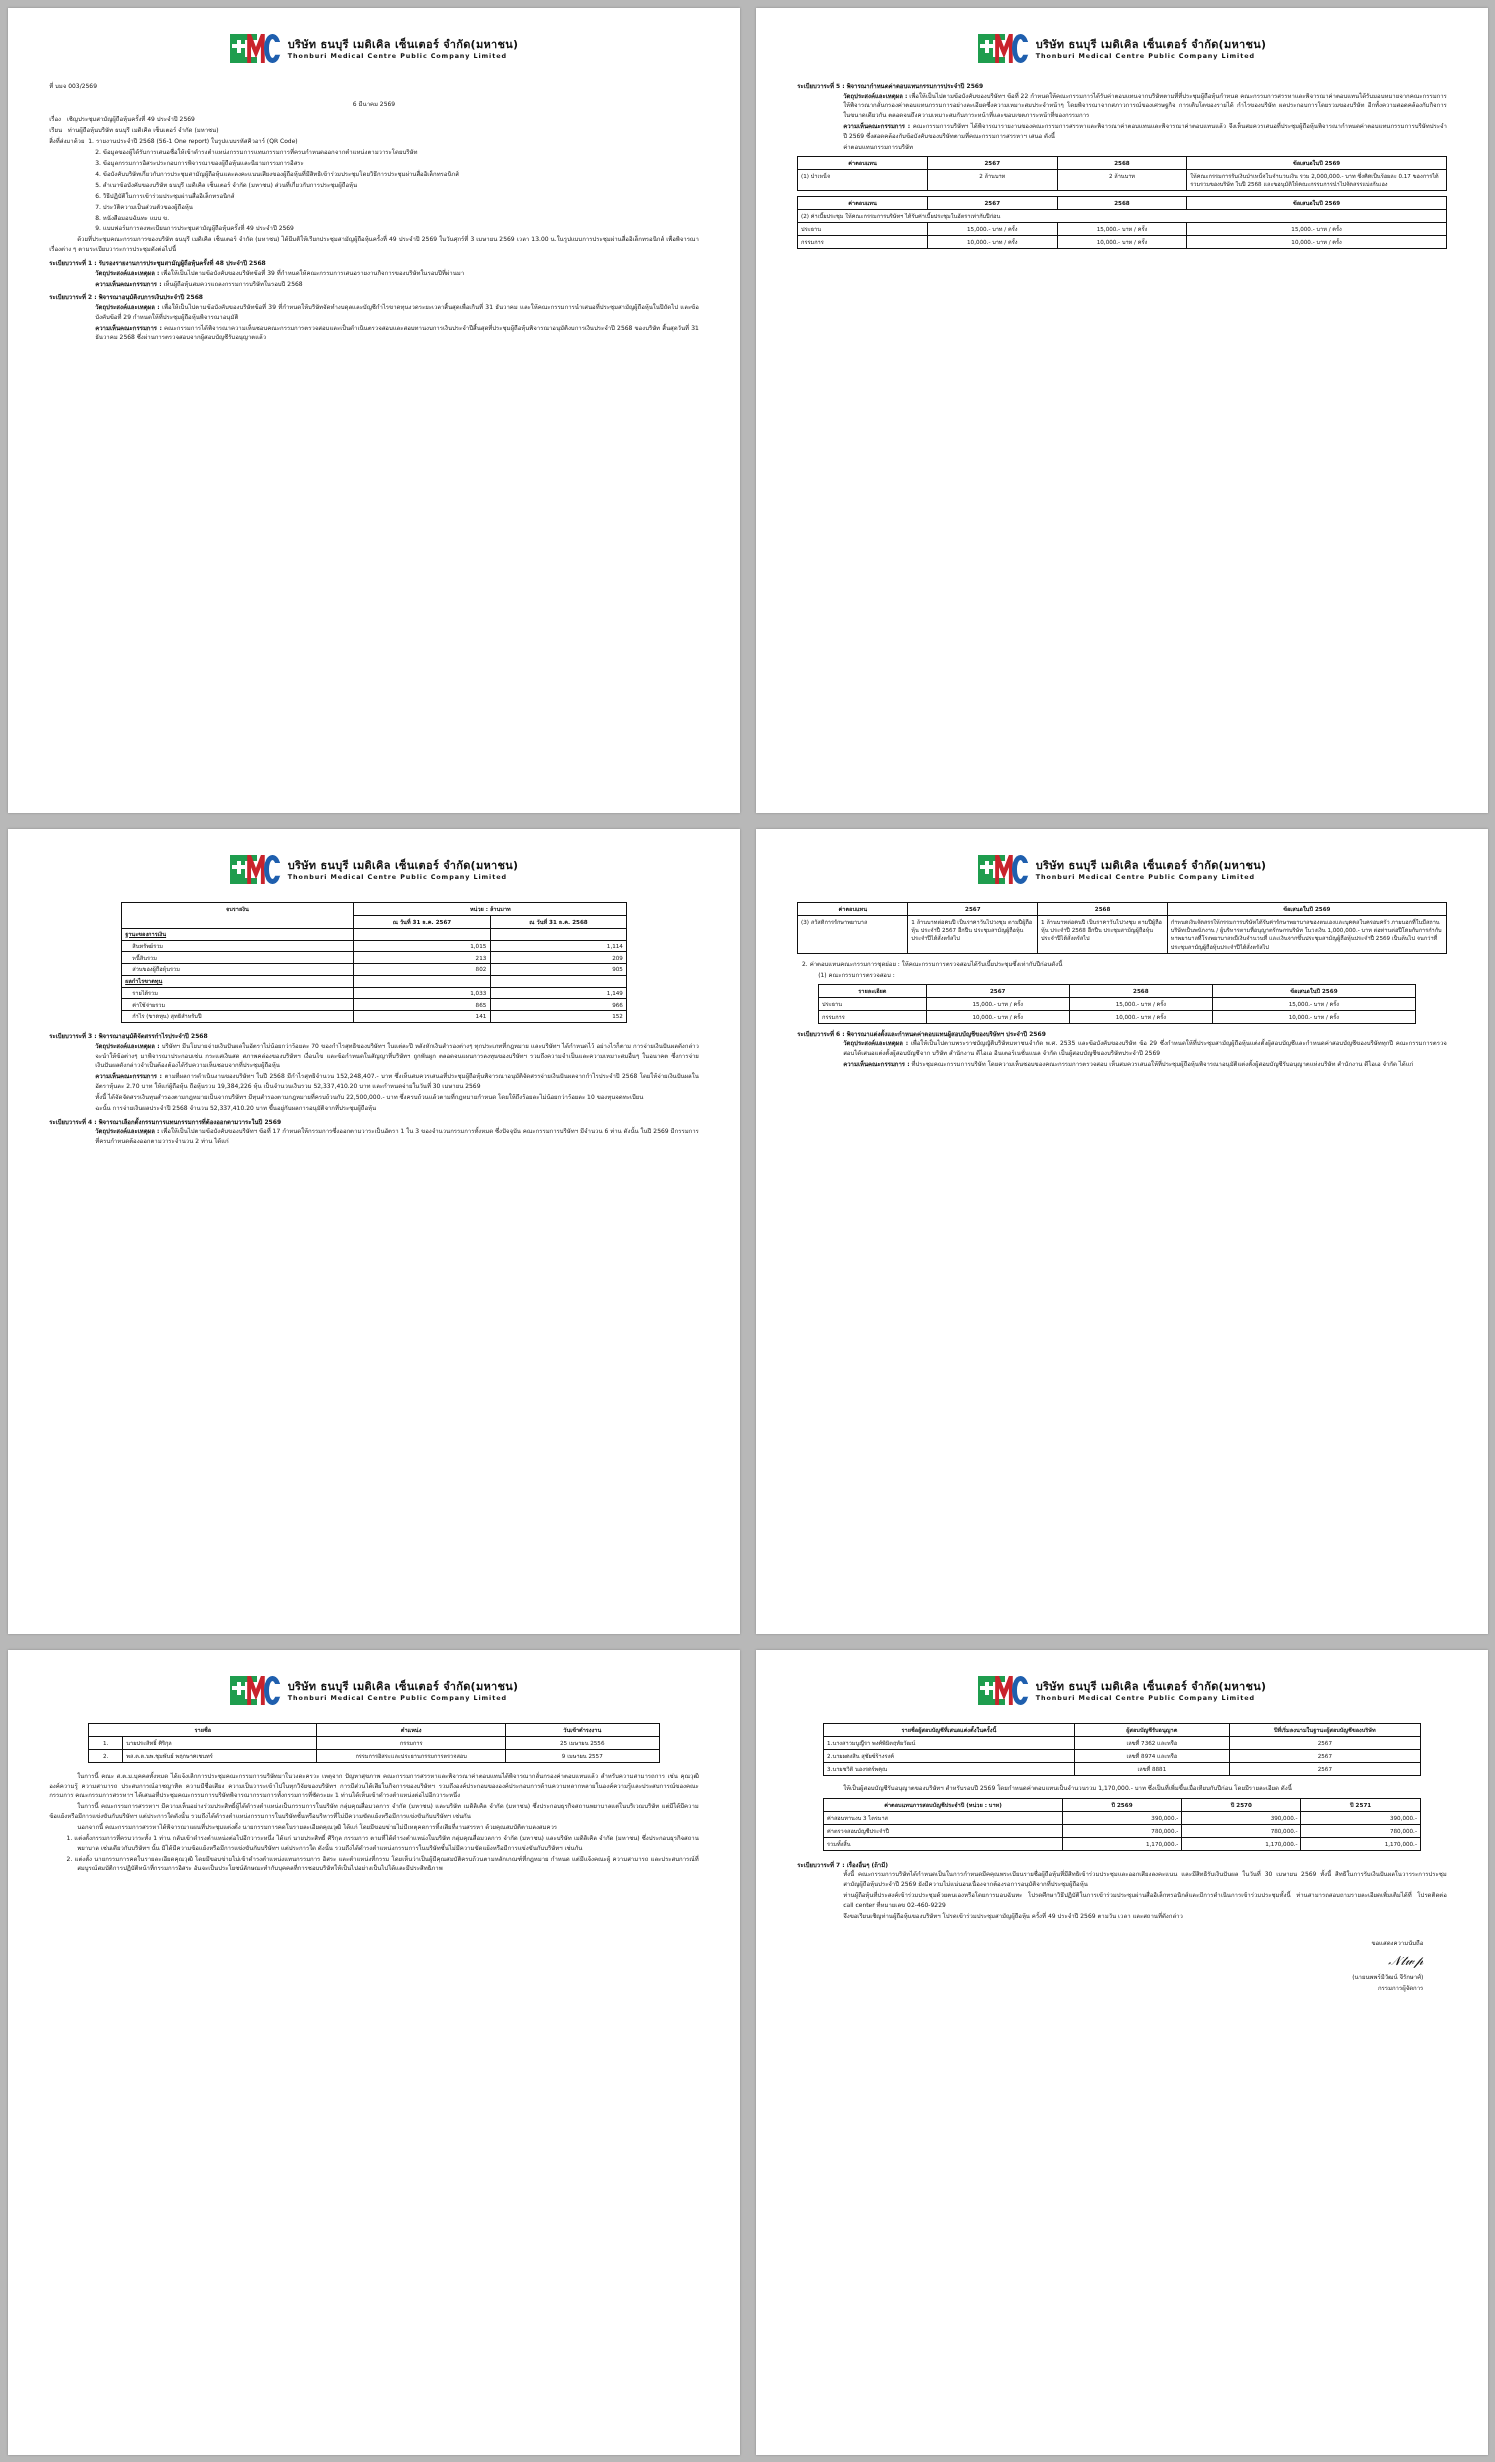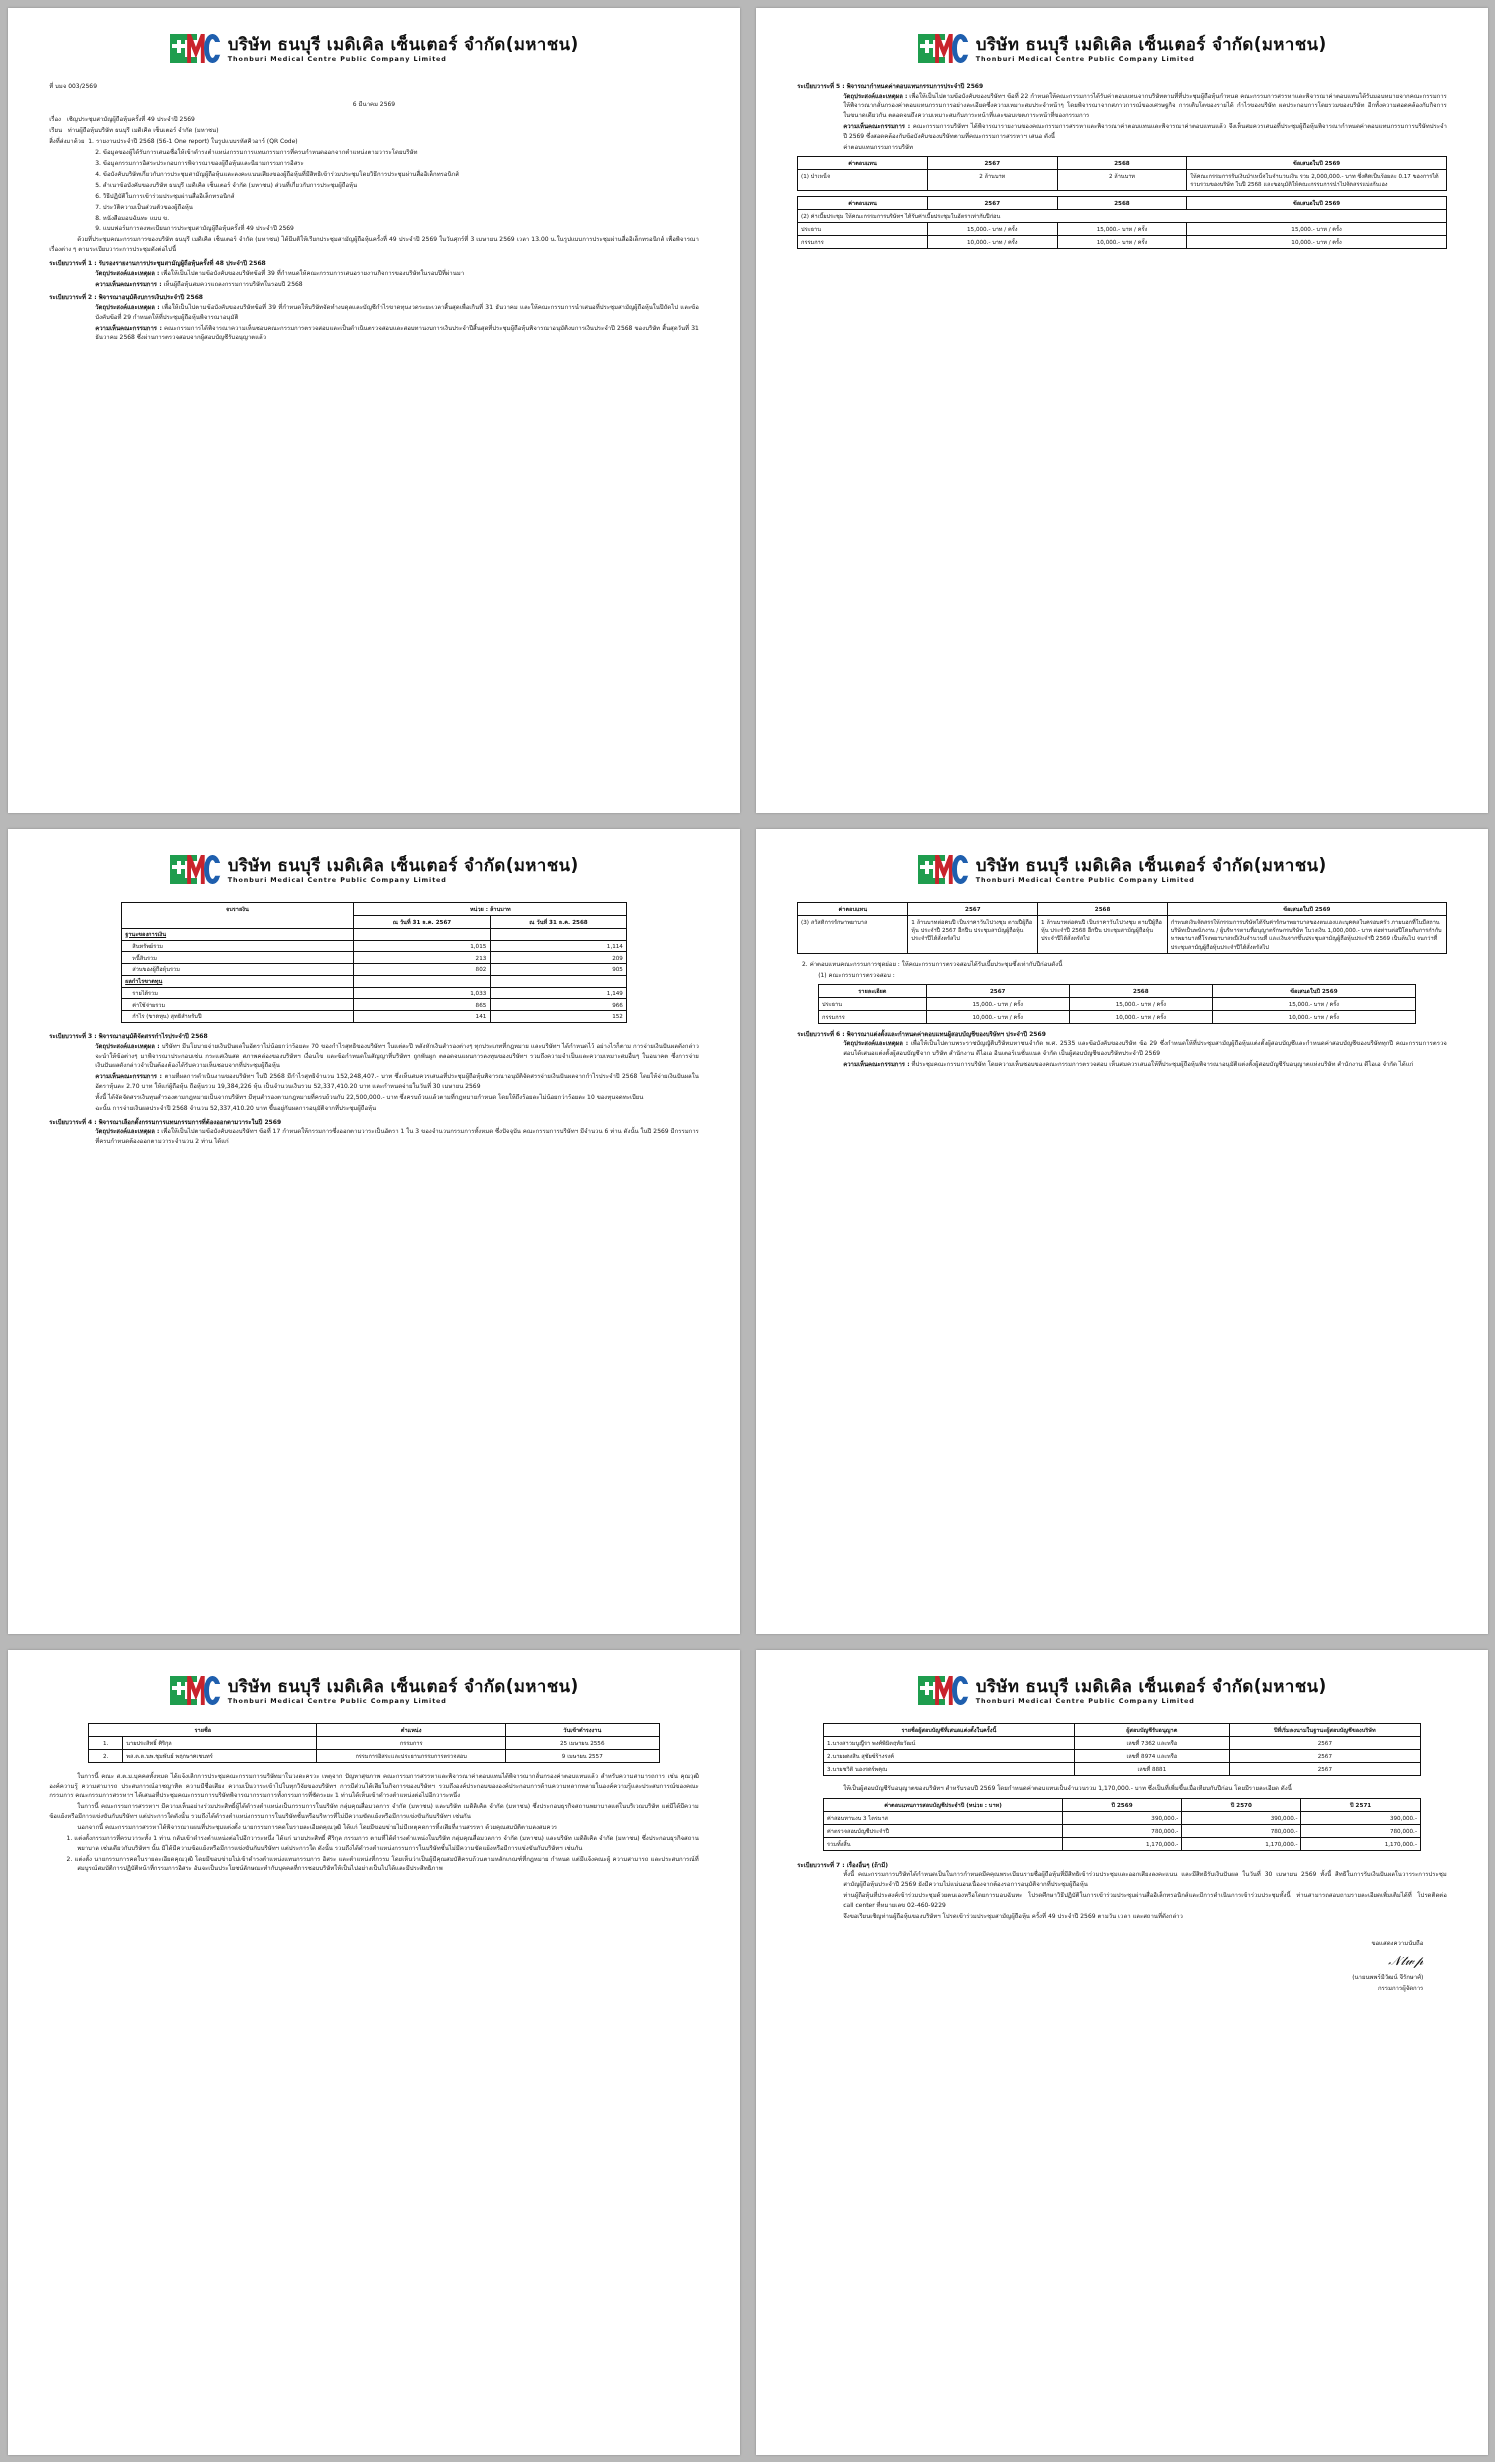--- a/index.html
+++ b/index.html
@@ -20,21 +20,21 @@
   .logo .g1{left:0;top:2.3px;width:15.2px;height:29px;background:#1f9d4e;}
   .logo .g2{left:0;top:2.3px;width:27px;height:6.4px;background:#1f9d4e;}
   .logo .g3{left:0;top:25px;width:27px;height:6.4px;background:#1f9d4e;}
   .logo .cross-v{left:7px;top:8.2px;width:4.1px;height:13px;background:#ffffff;}
   .logo .cross-h{left:2.3px;top:12.3px;width:13.5px;height:4.1px;background:#ffffff;}
   .logo .m{left:17.6px;top:2.3px;width:17.6px;height:29px;background:#c9232c;
     clip-path:polygon(0 0,22% 0,50% 45%,78% 0,100% 0,100% 100%,78% 100%,78% 42%,50% 84%,22% 42%,22% 100%,0 100%);}
   .logo .c{left:34px;top:2.3px;width:17.6px;height:29px;border:5.9px solid #1f5fae;border-radius:50%;
     box-sizing:border-box;clip-path:polygon(0 0,100% 0,100% 28%,55% 28%,55% 72%,100% 72%,100% 100%,0 100%);}
   .hdr-txt{line-height:1.25;}
-  .hdr-th{font-size:17px;font-weight:bold;color:#111;letter-spacing:0.3px;}
+  .hdr-th{font-size:11px;font-weight:bold;color:#111;letter-spacing:0.3px;}
   .hdr-en{font-size:6.4px;font-weight:bold;color:#111;letter-spacing:0.9px;}
   
   .doc{font-size:6px;line-height:1.62;color:#111;}
   .doc p{margin:0 0 1.2px 0;}
   .ctr{text-align:center;}
   .ind1{padding-left:32px;text-indent:-32px;}
   .ind3{padding-left:46px;}
   .b{font-weight:bold;}
   .just{text-align:justify;}
   .mt{margin-top:4.7px;}

